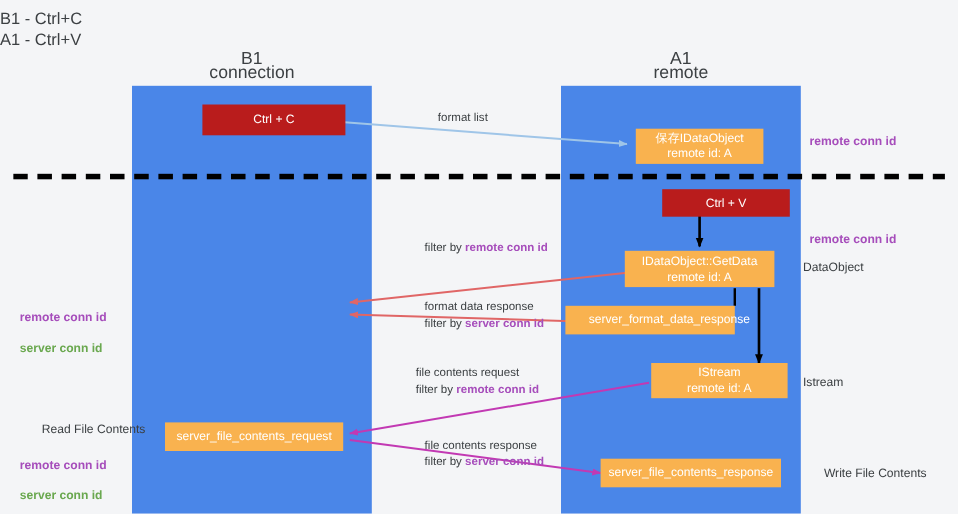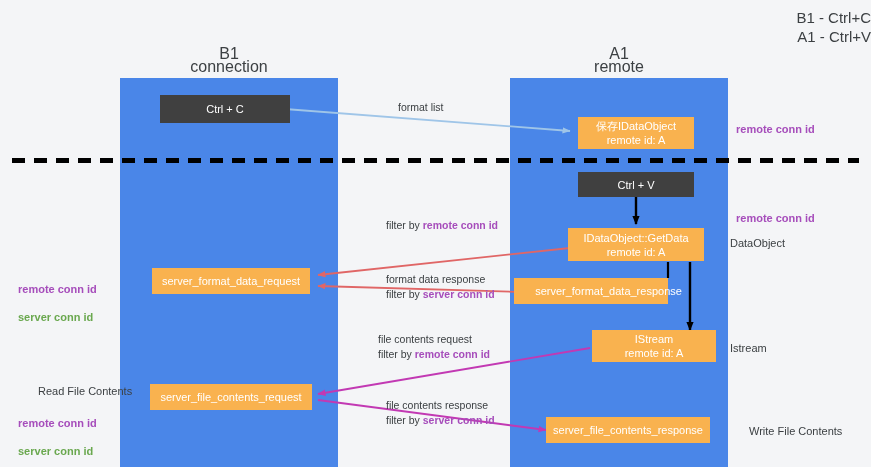--- a/index.html
+++ b/index.html
@@ -21,21 +21,21 @@
   .lane {
     position: absolute;
     background: #4a86e8;
   }
   #lane-b1 { left: 120px; top: 78px; width: 218px; height: 389px; }
   #lane-a1 { left: 510px; top: 78px; width: 218px; height: 389px; }
 
   
   #diagram-title {
     position: absolute; left: 0; top: 8px; width: 871px;
-    text-align: right;
+    text-align: left;
     font-size: 15px; line-height: 19px;
     color: #3c4043;
     white-space: pre-line;
   }
   .lane-header {
     position: absolute;
     text-align: center;
     font-size: 16px; line-height: 13px;
     color: #3c4043;
     white-space: pre-line;
@@ -59,21 +59,21 @@
     flex-direction: column;
     align-items: center;
     justify-content: center;
     text-align: center;
     color: #ffffff;
     font-size: 11px;
     line-height: 14px;
     white-space: pre-line;
     z-index: 4;
   }
-  .node.green  { background: #404040; }
+  .node.green  { background: #b91c1c; margin-left: 24px; }
   .node.orange { background: #fbb martin; }
   .node.orange { background: #f9b champ; }
   .node.orange { background: #f9b24f; }
 
   
   .annot {
     position: absolute;
     font-size: 11px;
     line-height: 14px;
     font-weight: bold;
@@ -159,21 +159,20 @@
   <div class="node green" style="left:160px; top:95px; width:130px; height:28px;">Ctrl + C</div>
 
   <div class="node orange" style="left:578px; top:117px; width:116px; height:32px;">保存IDataObject
 remote id: A</div>
 
   <div class="node green" style="left:578px; top:172px; width:116px; height:25px;">Ctrl + V</div>
 
   <div class="node orange" style="left:568px; top:228px; width:136px; height:33px;">IDataObject::GetData
 remote id: A</div>
 
-  <div class="node orange" style="left:152px; top:268px; width:158px; height:26px;">server_format_data_request</div>
 
   <div class="node orange" style="left:514px; top:278px; width:154px; height:26px;padding-left:35px;">server_format_data_response</div>
 
   <div class="node orange" style="left:592px; top:330px; width:124px; height:32px;">IStream
 remote id: A</div>
 
   <div class="node orange" style="left:546px; top:417px; width:164px; height:26px;">server_file_contents_response</div>
 
   <div class="node orange" style="left:150px; top:384px; width:162px; height:26px;">server_file_contents_request</div>
 

